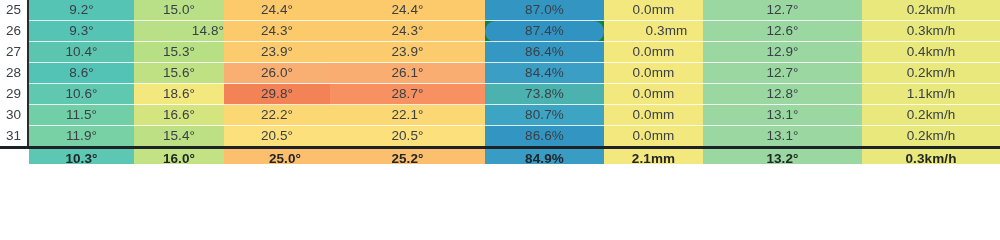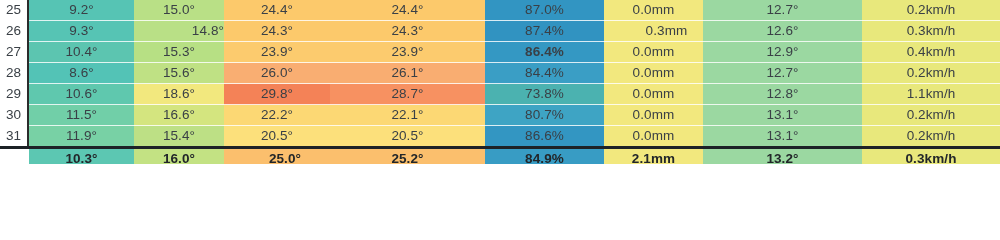--- a/index.html
+++ b/index.html
@@ -110,32 +110,32 @@
           <td style="background: rgb(242, 232, 126);">0.0mm</td>
           <td style="background: rgb(155, 216, 161);">12.7°</td>
           <td style="background: rgb(232, 232, 124);">0.2km/h</td>
         </tr>
         <tr>
           <td class="idx">26</td>
           <td style="background: rgb(86, 196, 180);">9.3°</td>
           <td style="background: rgb(185, 224, 134); text-align: right;">14.8°</td>
           <td style="background: rgb(252, 201, 107);">24.3°</td>
           <td style="background: rgb(252, 201, 107);">24.3°</td>
-          <td style="background: rgb(49, 147, 193);">87.4%</td>
+          <td style="background: rgb(49, 147, 193); border-radius: 10px;">87.4%</td>
           <td style="background: rgb(242, 232, 126); padding-left: 26px;">0.3mm</td>
           <td style="background: rgb(155, 216, 161);">12.6°</td>
           <td style="background: rgb(232, 232, 124);">0.3km/h</td>
         </tr>
         <tr>
           <td class="idx">27</td>
           <td style="background: rgb(92, 197, 176);">10.4°</td>
           <td style="background: rgb(183, 224, 132);">15.3°</td>
           <td style="background: rgb(252, 203, 110);">23.9°</td>
           <td style="background: rgb(252, 203, 110);">23.9°</td>
-          <td style="background: rgb(52, 152, 195); font-weight: bold;">86.4%</td>
+          <td style="background: rgb(52, 152, 195);">86.4%</td>
           <td style="background: rgb(242, 232, 126);">0.0mm</td>
           <td style="background: rgb(155, 216, 161);">12.9°</td>
           <td style="background: rgb(232, 232, 124);">0.4km/h</td>
         </tr>
         <tr>
           <td class="idx">28</td>
           <td style="background: rgb(83, 195, 182);">8.6°</td>
           <td style="background: rgb(191, 225, 132);">15.6°</td>
           <td style="background: rgb(249, 174, 114);">26.0°</td>
           <td style="background: rgb(249, 173, 113);">26.1°</td>

